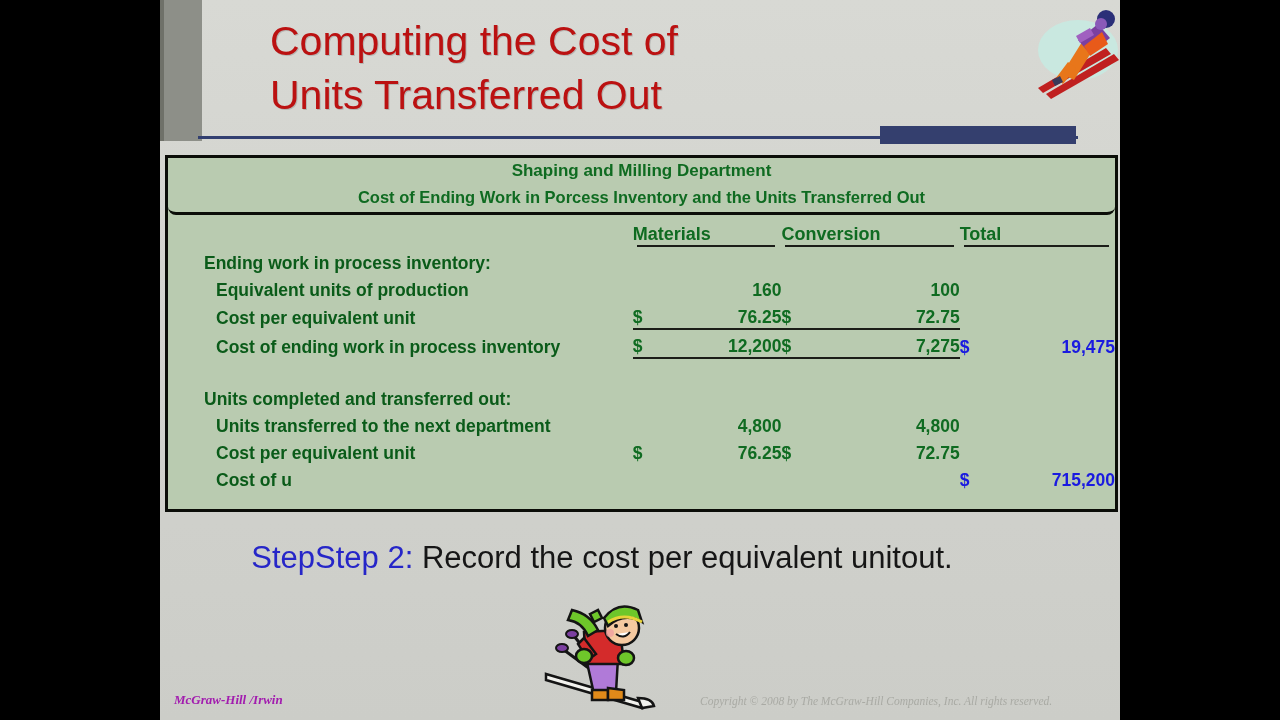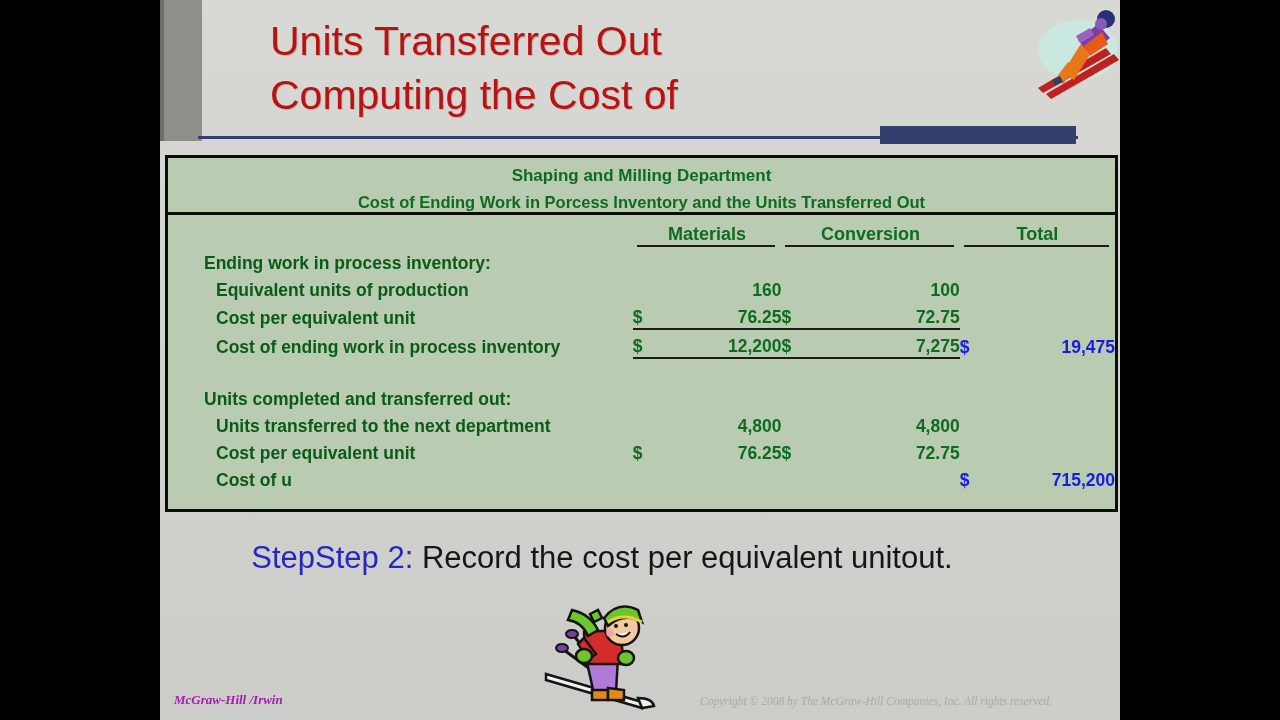--- a/index.html
+++ b/index.html
@@ -123,21 +123,21 @@
     background: #b9cbb0;
     border: 3px solid #0b0d08;
     box-sizing: border-box;
   }
 
   #tbl-head {
     height: 57px;
     border-bottom: 3px solid #0b0d08;
     box-sizing: border-box;
     text-align: center;
-    padding-top: 5px;
+    border-radius: 8px;
   }
   .head-line {
     color: #0f6b21;
     font-weight: bold;
     font-size: 17px;
     line-height: 26px;
     white-space: nowrap;
   }
   .head-line.l2 { font-size: 16.5px; }
 
@@ -157,21 +157,21 @@
   col.c-am    { width: 110px; }
   col.c-dc    { width: 28px;  }
   col.c-ac    { width: 135px; }
   col.c-dt    { width: 32px;  }
   col.c-at    { width: 110px; }
 
   .colhead {
     color: #0f6b21;
     font-weight: bold;
     font-size: 18px;
-    text-align: center;
+    text-align: left;
     padding-bottom: 2px;
     height: 30px;
   }
   .rule-line {
     height: 2px;
     background: #1b1d18;
     margin: 0 6px 0 4px;
   }
 
   .lbl {
@@ -259,22 +259,22 @@
 </head>
 <body>
 
 <div id="stage">
   <div id="slide">
 
     <div id="left-band"></div>
     <div id="left-band-edge"></div>
 
     <div id="title-block">
+      <div class="title-line">Computing the Cost of</div>
       <div class="title-line">Units Transferred Out</div>
-      <div class="title-line">Computing the Cost of</div>
     </div>
     <div id="title-rule"></div>
     <div id="title-block-bar"></div>
 
     <svg id="skier-top" viewBox="0 0 96 100">
       <ellipse cx="46" cy="48" rx="40" ry="30" fill="#c9e8e0"></ellipse>
 
       <path d="M6 86 L74 46 L79 52 L11 91 Z" fill="#c02020"></path>
       <path d="M14 92 L82 52 L87 58 L19 97 Z" fill="#c02020"></path>
 

